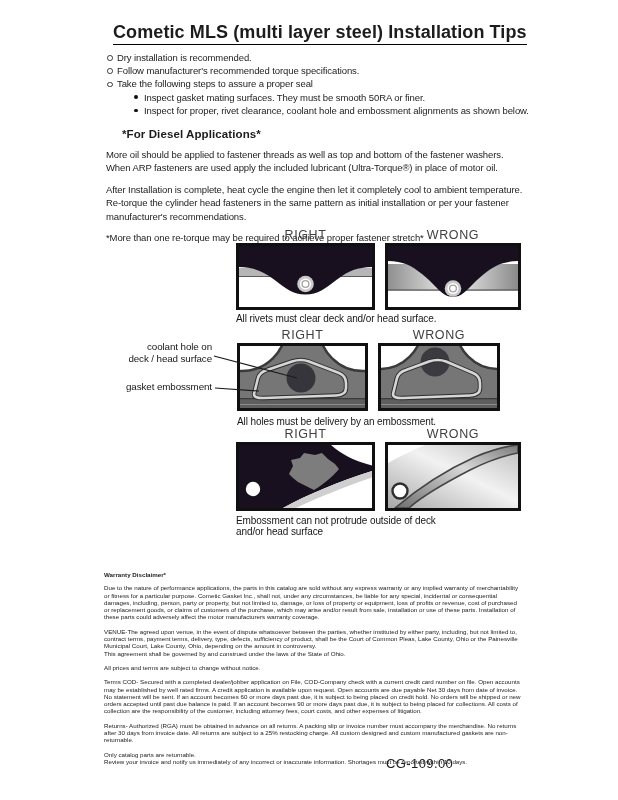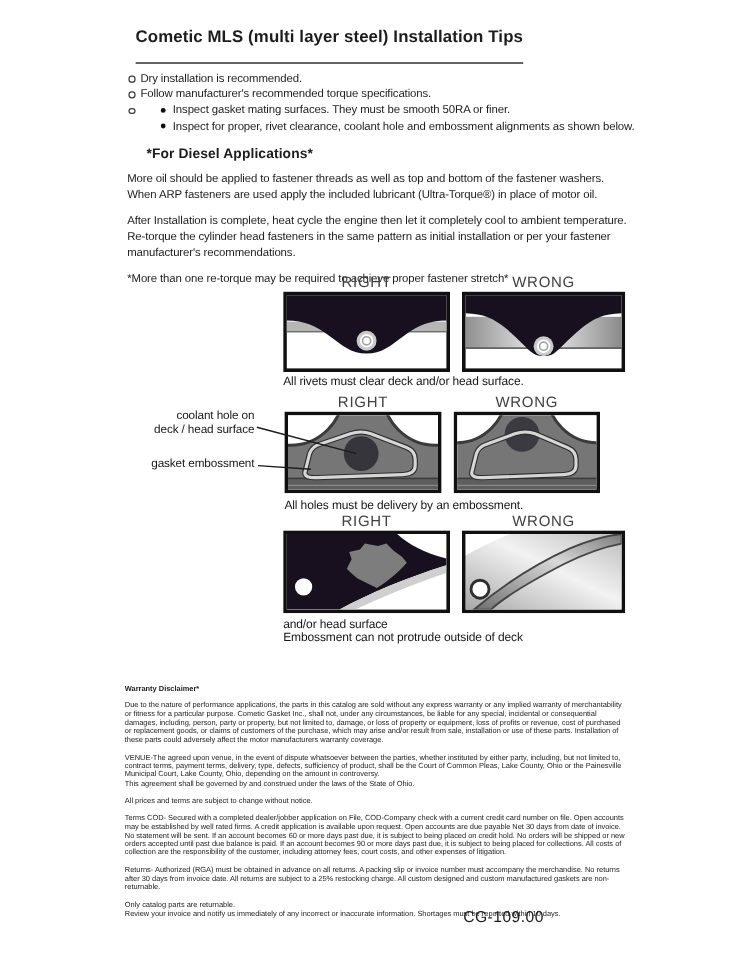--- a/index.html
+++ b/index.html
@@ -3,22 +3,22 @@
 <meta charset="utf-8">
 <style>
   html,body{margin:0;padding:0;background:#ffffff;}
   .page{
     position:relative;width:618px;height:800px;background:#ffffff;overflow:hidden;
     font-family:"Liberation Sans",sans-serif;color:#1c1c1c;
   }
   
   .content{position:absolute;left:106px;top:22px;width:424px;}
   .title{
-    display:inline-block;margin:0 0 6px 7px;font-size:14px;font-weight:bold;
-    border-bottom:1.6px solid #000;padding-bottom:14px;letter-spacing:0.1px;
+    display:inline-block;margin:0 0 6px 7px;font-size:18px;font-weight:bold;
+    border-bottom:1.6px solid #000;padding-bottom:1px;letter-spacing:0.1px;
   }
   .tips,.subtips{list-style:none;margin:0;padding:0;font-size:9.5px;line-height:13.2px;letter-spacing:-0.1px;}
   .tips li,.subtips li{position:relative;padding-left:11px;}
   .subtips li{margin-left:27px;}
   .o-marker{
     position:absolute;left:1px;top:4.2px;width:3.6px;height:3.6px;
     border:1px solid #3a3a3a;border-radius:50%;background:#fff;
   }
   .d-marker{
     position:absolute;left:1px;top:4.8px;width:3.8px;height:3.8px;
@@ -44,21 +44,21 @@
 <body>
 
 <div class="page">
 
   <div class="content">
     <h1 class="title">Cometic MLS (multi layer steel) Installation Tips</h1>
 
     <ul class="tips">
       <li><span class="o-marker"></span><span>Dry installation is recommended.</span></li>
       <li><span class="o-marker"></span><span>Follow manufacturer's recommended torque specifications.</span></li>
-      <li><span class="o-marker"></span></li>
+      <li><span class="o-marker"></span><span>Take the following steps to assure a proper seal</span></li>
     </ul>
     <ul class="subtips">
       <li><span class="d-marker"></span><span>Inspect gasket mating surfaces.  They must be smooth 50RA or finer.</span></li>
       <li><span class="d-marker"></span><span>Inspect for proper, rivet clearance, coolant hole and embossment alignments as shown below.</span></li>
     </ul>
 
     <h2 class="diesel-heading">*For Diesel Applications*</h2>
     <p class="body-p">More oil should be applied to fastener threads as well as top and bottom of the fastener washers. When ARP fasteners are used apply the included lubricant (Ultra-Torque®) in place of motor oil.</p>
     <p class="body-p">After Installation is complete, heat cycle the engine then let it completely cool to ambient temperature. Re-torque the cylinder head fasteners in the same pattern as initial installation or per your fastener manufacturer's recommendations.</p>
     <p class="body-p">*More than one re-torque may be required to achieve proper fastener stretch*</p>
@@ -184,22 +184,22 @@
       <rect x="1.5" y="1.5" width="133" height="66" fill="#ffffff" stroke="#101010" stroke-width="3"></rect>
       <g clip-path="url(#c3w)">
         <rect x="3" y="3" width="130" height="63" fill="url(#g3w)"></rect>
         <path d="M3,3 L40,3 C27,8.5 14,14.5 3,21 Z" fill="#ffffff"></path>
         <path d="M10,66 C33,46.5 60,28.5 90,15 C104,9 119,4.5 133,3 L133,11 C117,14 101,20 85,28 C59,41.5 37,54 24,66 Z" fill="url(#g3e)" stroke="#454545" stroke-width="1.6"></path>
         <circle cx="15" cy="49" r="7.5" fill="#ffffff" stroke="#2e2e2e" stroke-width="2.4"></circle>
       </g>
     </svg>
   </div>
   <div class="dg-caption" style="left:236px;top:515px;width:240px;">
+    <div>Embossment can not protrude outside of deck</div>
     <div>and/or head surface</div>
-    <div>Embossment can not protrude outside of deck</div>
   </div>
 
   <svg class="leaders" width="618" height="800" viewBox="0 0 618 800">
     <line x1="214" y1="356" x2="297" y2="378" stroke="#1c1c1c" stroke-width="1.2"></line>
     <line x1="215" y1="388" x2="259" y2="391" stroke="#1c1c1c" stroke-width="1.2"></line>
   </svg>
 
   <div class="disc">
     <div class="disc-h">Warranty Disclaimer*</div>
     <p>Due to the nature of performance applications, the parts in this catalog are sold without any express warranty or any implied warranty of merchantability or fitness for a particular purpose.  Cometic Gasket Inc., shall not, under any circumstances, be liable for any special, incidental or consequential damages, including, person, party or property, but not limited to, damage, or loss of property or equipment, loss of profits or revenue, cost of purchased or replacement goods, or claims of customers of the purchase, which may arise and/or result from sale, installation or use of these parts.  Installation of these parts could adversely affect the motor manufacturers warranty coverage.</p>

